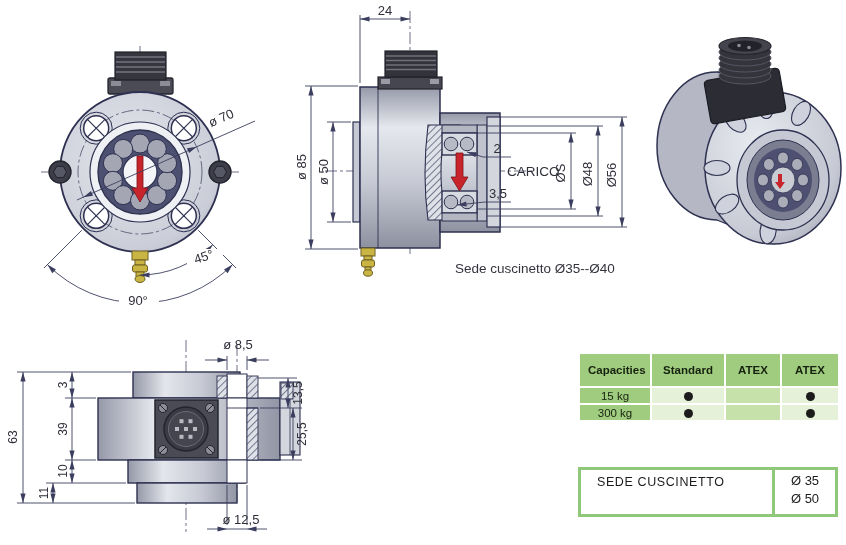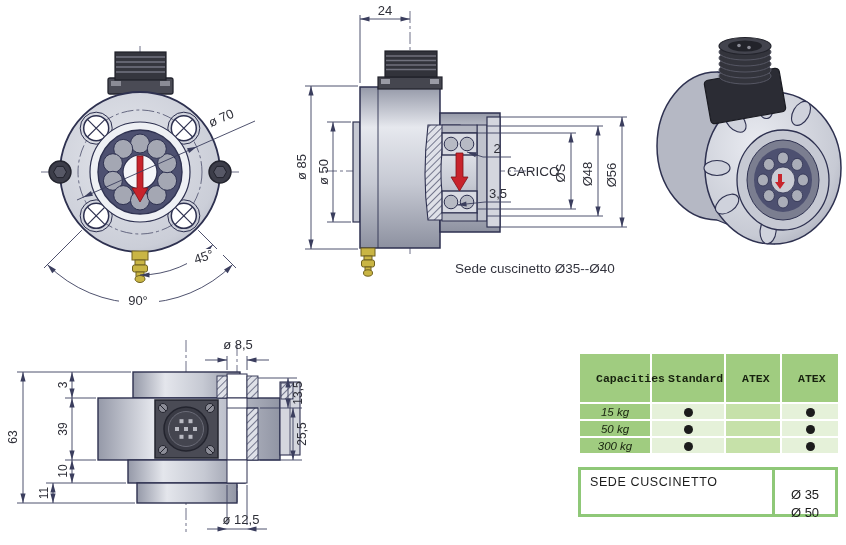--- a/index.html
+++ b/index.html
@@ -10,35 +10,35 @@
   .dim{font:12px "Liberation Sans",sans-serif;fill:#2e2f38;}
   .dim13{font:13px "Liberation Sans",sans-serif;fill:#2e2f38;}
   .capt{font:13.5px "Liberation Sans",sans-serif;fill:#33343e;}
   .thin{stroke:#3b3e5e;stroke-width:0.9;fill:none;}
   .diml{stroke:#3b3e5e;stroke-width:0.9;fill:none;}
   .cl{stroke:#4a4d6a;stroke-width:0.8;stroke-dasharray:12 3 3 3;fill:none;}
   
   .cap-table{position:absolute;left:578px;top:352px;width:260px;}
   .cap-table table{border-collapse:separate;border-spacing:2px;width:100%;
     font:11.5px "Liberation Sans",sans-serif;color:#17220e;table-layout:fixed;}
-  .cap-table th{background:var(--c-head);font-weight:bold;height:16px;padding:16px;text-align:center;font-family:Liberation Mono, monospace;}
+  .cap-table th{background:var(--c-head);font-weight:bold;height:16px;padding:8px;text-align:center;}
   .cap-table td{height:15px;text-align:center;padding:0;}
   .cap-table col.c1{width:70px}.cap-table col.c2{width:72px}.cap-table col.c3{width:54px}.cap-table col.c4{width:56px}
-  .cap-label{background:var(--c-head);font-style:italic;}
+  .cap-label{background:var(--c-head);}
   .cell-light{background:var(--c-light);}
   .cell-mid{background:var(--c-mid);}
   .dot{width:9px;height:9px;border-radius:50%;background:var(--c-dot);display:inline-block;vertical-align:middle;}
   
   .seat-box{position:absolute;left:578px;top:467px;width:254px;height:44px;background:#fff;
     border:3px solid var(--c-border);display:flex;}
-  .seat-label{flex:1;padding:5px 0 0 9px;font:12.5px "Liberation Sans",sans-serif;
+  .seat-label{flex:1;padding:5px 0 0 16px;font:12.5px "Liberation Sans",sans-serif;
     letter-spacing:0.6px;color:#1c1c1c;}
   .seat-divider{width:3px;background:var(--c-border);}
   .seat-values{width:60px;text-align:center;font:13px "Liberation Sans",sans-serif;
-    color:#1c1c1c;padding-top:16px;line-height:18px;}
+    color:#1c1c1c;padding-top:2px;line-height:18px;}
 </style>
 </head>
 <body>
 
 <div class="canvas">
 
   <svg class="abs" style="left:15px;top:10px;" width="262" height="300" viewBox="0 0 262 300">
     <defs>
       <marker id="fE" markerWidth="12" markerHeight="8" refX="10" refY="3" orient="auto" markerUnits="userSpaceOnUse">
         <path d="M0.5,0.4 L10,3 L0.5,5.6 Z" fill="#3b3e5e"></path>
@@ -456,26 +456,20 @@
         </tr>
       </thead>
       <tbody>
           <tr>
             <td class="cap-label">15 kg</td>
             <td class="cell-light"><span class="dot"></span></td>
             <td class="cell-mid"></td>
             <td class="cell-light"><span class="dot"></span></td>
           </tr>
           <tr>
-            <td class="cap-label">50 kg</td>
-            <td class="cell-light"><span class="dot"></span></td>
-            <td class="cell-mid"></td>
-            <td class="cell-light"><span class="dot"></span></td>
-          </tr>
-          <tr>
             <td class="cap-label">300 kg</td>
             <td class="cell-light"><span class="dot"></span></td>
             <td class="cell-mid"></td>
             <td class="cell-light"><span class="dot"></span></td>
           </tr>
         </tbody>
     </table>
   </div>
 
   <div class="seat-box">

